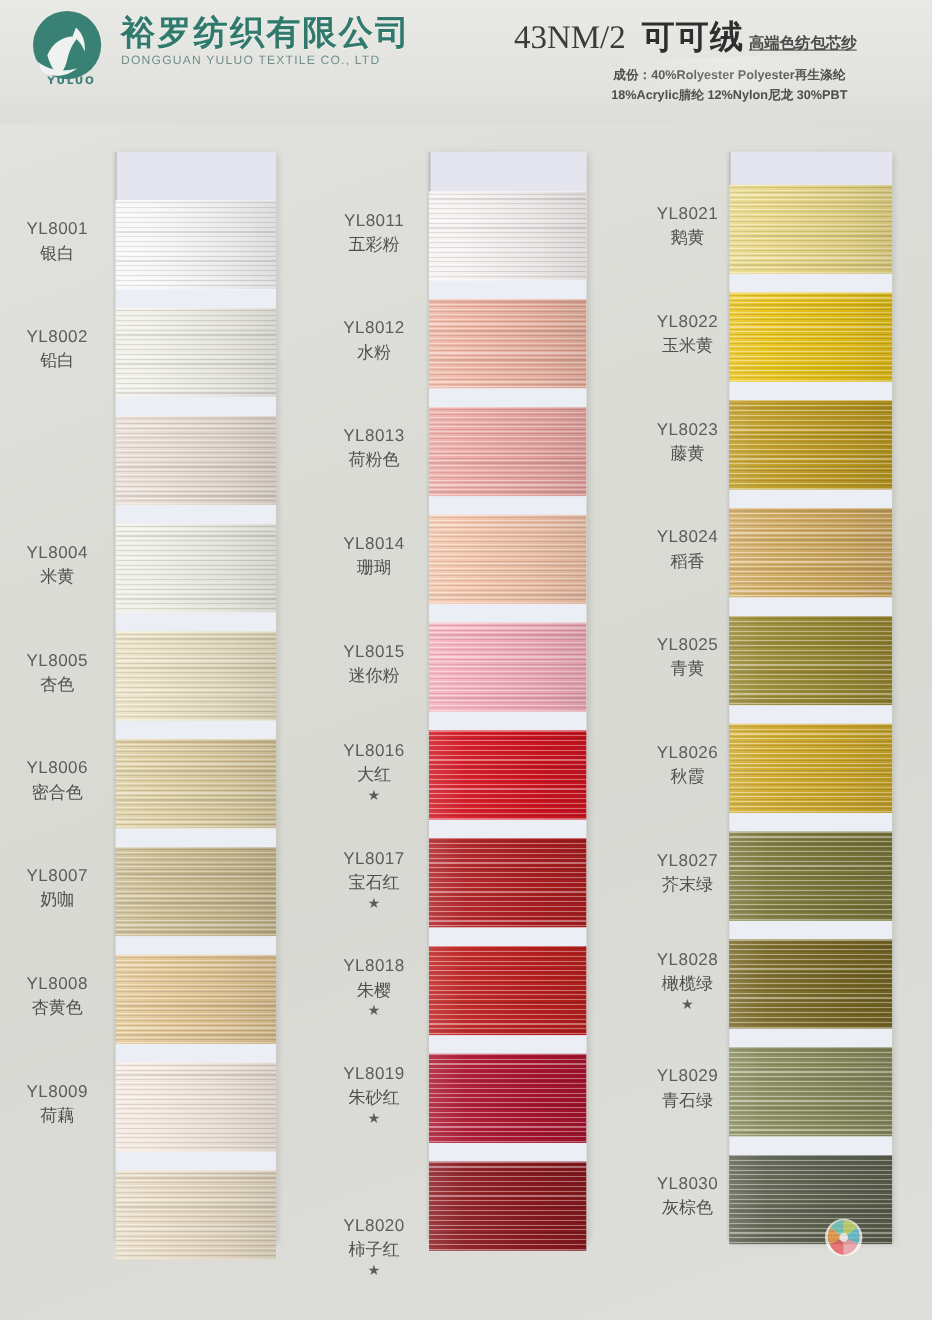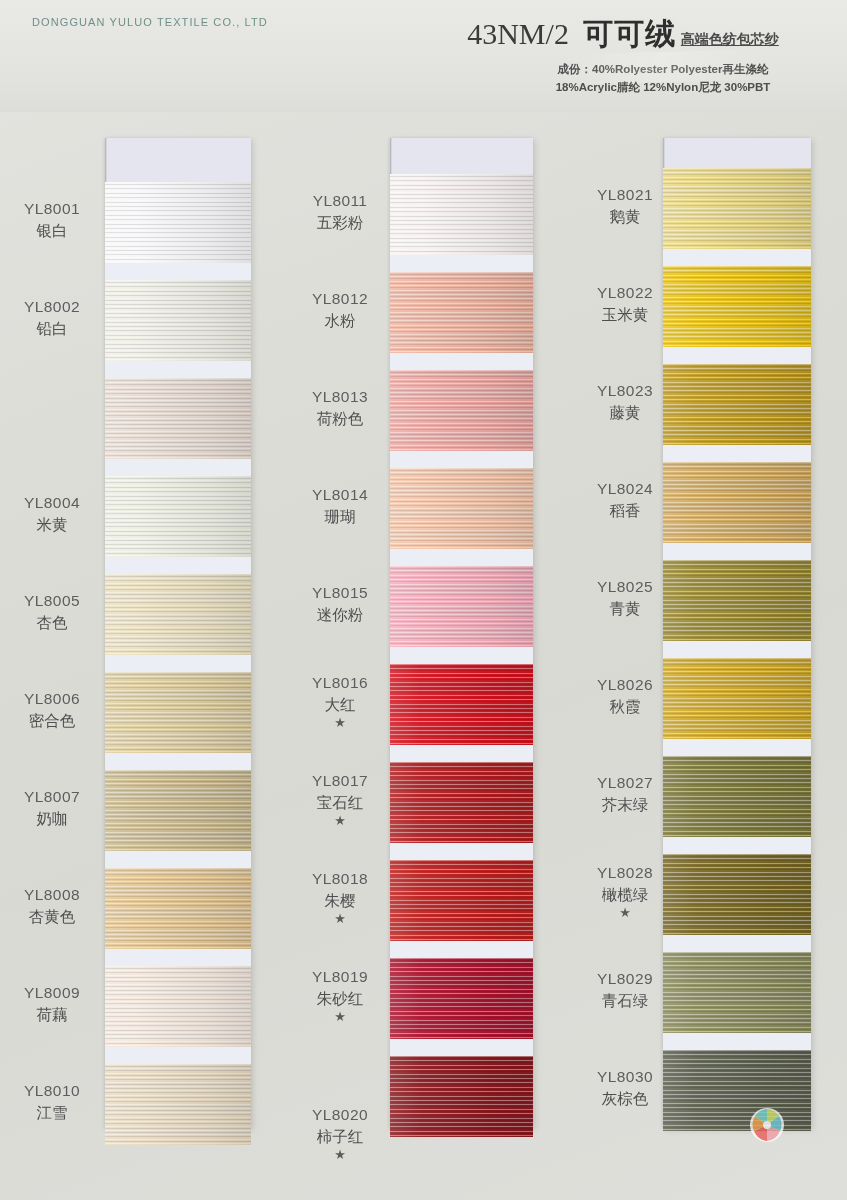--- a/index.html
+++ b/index.html
@@ -99,21 +99,31 @@
     background:linear-gradient(100deg,rgba(255,255,255,.0),rgba(255,255,255,.22),rgba(255,255,255,.0));
     transform:rotate(-1.5deg); pointer-events:none;
   }
 </style>
 </head>
 <body>
 
 <div id="header">
 
   <div id="brand">
+    <div id="logo-mark">
+      <svg width="78" height="78" viewBox="0 0 78 78" aria-hidden="true">
+        <circle cx="39" cy="33" r="31" fill="#3a8175"></circle>
+        <path d="M21 42 C27 29 37 24 50 25 C44 31 41 38 39 47 C37 54 35 58 31 60 C27 57 23 50 21 42 Z" fill="#f0f2f0"></path>
+        <path d="M47 17 C53 22 56 30 55 39 C53 33 49 28 44 25 Z" fill="#eff2f0"></path>
+        <path d="M12 48 C22 56 34 58 48 54 C39 62 26 63 16 57 Z" fill="#eff2f0"></path>
+      </svg>
+      <div id="logo-word">YULUO</div>
+    </div>
     <div id="brand-text">
+      <div id="brand-cn">裕罗纺织有限公司</div>
       <div id="brand-en">DONGGUAN YULUO TEXTILE CO., LTD</div>
     </div>
   </div>
 
   <div id="spec">
     <div id="spec-line1">
       <span id="spec-count">43NM/2</span>
       <span id="spec-name">可可绒</span>
       <span id="spec-tag">高端色纺包芯纱</span>
     </div>
@@ -185,21 +195,20 @@
     </div>
     <div class="labels" style="left: 2px; top: 138px; width: 100px; height: 990px;">
       <div class="lab" style="top: 61.25px;"><span class="code">YL8001</span><span class="cname">银白</span></div>
       <div class="lab" style="top: 159.25px;"><span class="code">YL8002</span><span class="cname">铅白</span></div>
       <div class="lab" style="top: 355.25px;"><span class="code">YL8004</span><span class="cname">米黄</span></div>
       <div class="lab" style="top: 453.25px;"><span class="code">YL8005</span><span class="cname">杏色</span></div>
       <div class="lab" style="top: 551.25px;"><span class="code">YL8006</span><span class="cname">密合色</span></div>
       <div class="lab" style="top: 649.25px;"><span class="code">YL8007</span><span class="cname">奶咖</span></div>
       <div class="lab" style="top: 747.25px;"><span class="code">YL8008</span><span class="cname">杏黄色</span></div>
       <div class="lab" style="top: 845.25px;"><span class="code">YL8009</span><span class="cname">荷藕</span></div>
-      <div class="lab" style="top: 943.25px;"><span class="code">YL8010</span><span class="cname">江雪</span></div>
     </div>
     <div class="card" style="left: 390px; top: 138px; width: 143px; height: 990px;">
       <div class="card-edge"></div>
       <div class="card-top" style="height: 36px;"></div>
       <div class="bands">
         <div class="band" title="YL8011 五彩粉" style="height: 80.5px; background: rgb(246, 241, 240);">
           <div class="threads"></div>
           <div class="sheen"></div>
         </div>
         <div class="gap" style="height: 17.5px;"></div>

